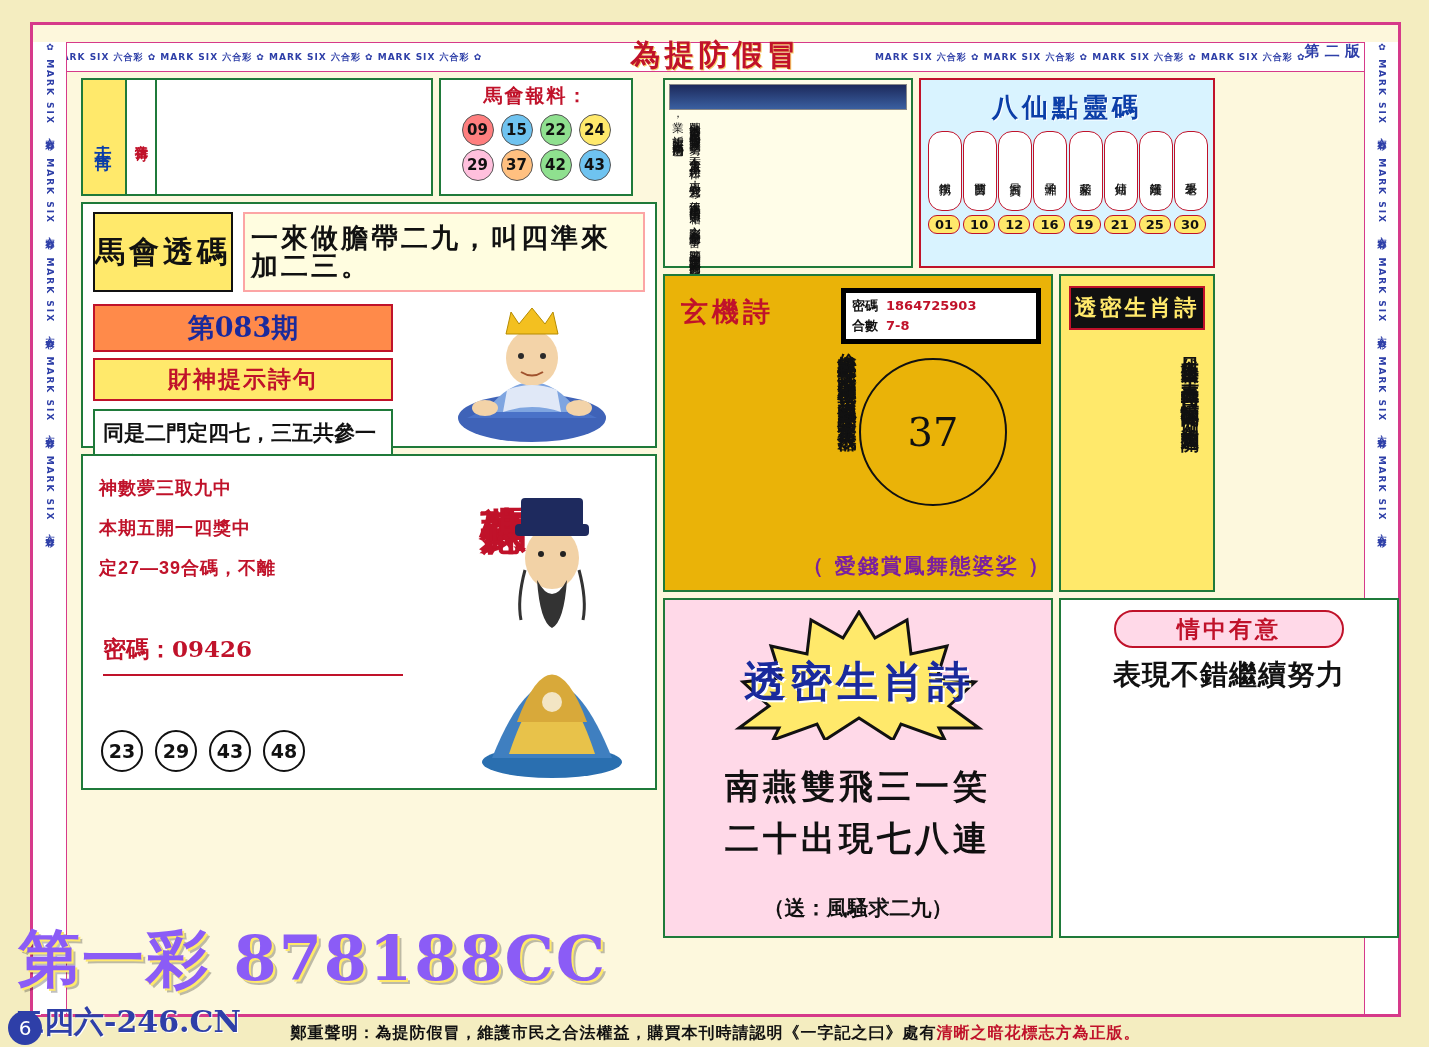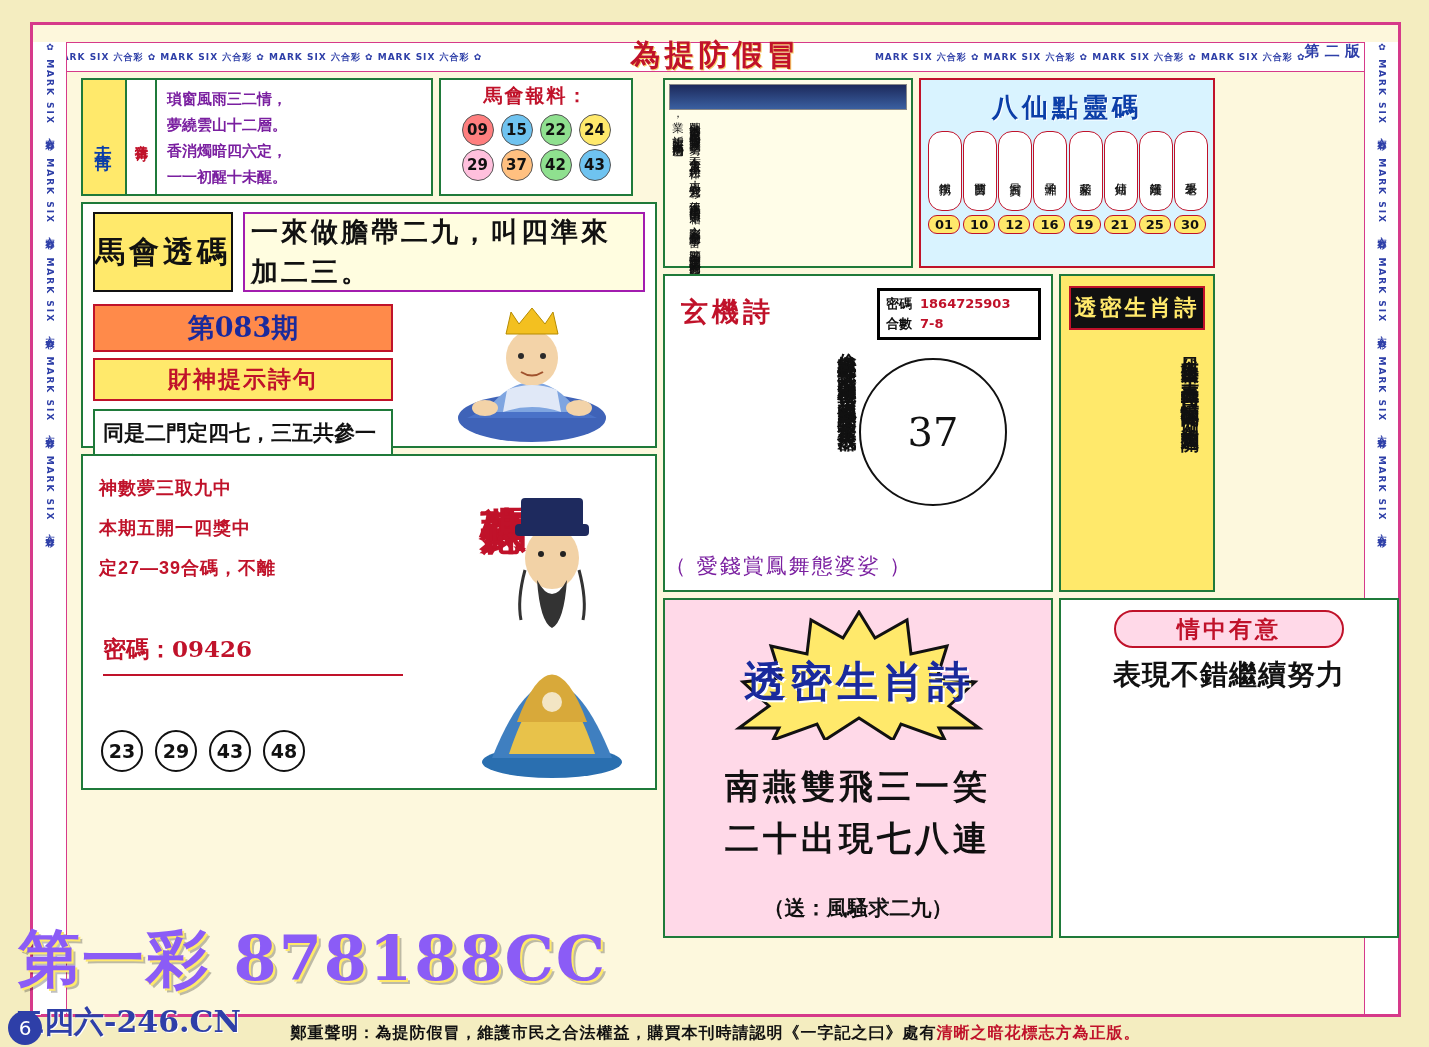--- a/index.html
+++ b/index.html
@@ -164,24 +164,24 @@
     border:2px solid #1f7a3a; background:#fff;
   }
   .mt-head{ display:flex; padding:8px 10px 0; }
   .mt-badge{
     width:140px;height:80px;border:2px solid #111;background:#ffe96b;
     display:flex;align-items:center;justify-content:center;
     font-family:"DejaVu Serif",serif; font-weight:bold; color:#111;
   }
   .mt-badge span{ font-size:30px; line-height:34px; letter-spacing:4px;}
   .mt-poem{
-    flex:1; margin-left:10px; border:2px solid #a21caf; background:#fffde0;
+    flex:1; margin-left:10px; border:2px solid #fca5a5; background:#fffde0;
     display:flex; align-items:center; justify-content:center;
     font-family:"DejaVu Serif",serif; font-size:27px; font-weight:bold; color:#111;
-    line-height:40px; letter-spacing:3px; padding:2px 6px;
+    line-height:28px; letter-spacing:3px; padding:2px 6px;
     height:80px;
   }
   .mt-left{ position:absolute; left:10px; top:100px; width:300px; }
   .mt-issue{
     background:#ff8a4a; border:2px solid #c0122a; text-align:center;
     font-size:27px; font-weight:bold; color:#1a2a9c; padding:4px 0;
     font-family:"DejaVu Serif",serif;
   }
   .mt-sub{
     margin-top:6px; background:#ffe96b; border:2px solid #c0122a;
@@ -192,51 +192,51 @@
     margin-top:8px; border:2px solid #1f7a3a; background:#fff;
     padding:6px 8px; font-family:"DejaVu Serif",serif;
     font-size:21px; line-height:32px; color:#111; font-weight:bold;
   }
   .godpic{
     position:absolute; right:8px; top:96px; width:240px; height:142px;
   }
   
   #xuanji{
     left:596px; top:202px; width:390px; height:318px;
-    border:2px solid #1f7a3a; background:#ffffff;padding-left:36px;
+    border:2px solid #1f7a3a; background:#eab308;padding-left:36px;
   }
   #xuanji .hd{
     position:absolute; left:16px; top:18px;
     font-family:"DejaVu Serif",serif; font-size:27px; font-weight:bold;
     color:#c0122a; letter-spacing:4px;
   }
   .code-box{
-    position:absolute; right:10px; top:12px; width:164px;
-    border:3px solid #000000; background:#fff;
+    position:absolute; right:10px; top:12px; width:200px;
+    border:5px solid #000000; background:#fff;
     font-size:13px; color:#111; padding:3px 6px;
   }
   .code-box div{ display:flex; gap:8px; line-height:20px;}
   .code-box .k{ color:#111; font-weight:bold;}
   .code-box .v{ color:#c0122a; font-weight:bold;}
   .xj-poem{
     position:absolute; left:10px; top:62px; width:190px; height:200px;
     writing-mode:vertical-rl;
     font-family:"DejaVu Serif",serif;
     font-size:19px; line-height:34px; font-weight:bold; color:#111;
     letter-spacing:2px;
   }
   .xj-circle{
     position:absolute; right:44px; top:82px; width:148px; height:148px;
     border:2px solid #111; border-radius:50%;
     display:flex; align-items:center; justify-content:center;
     font-size:40px; color:#111; font-family:"DejaVu Serif",serif;
   }
   .xj-foot{
-    position:absolute; left:0; right:0; bottom:10px; text-align:left;
-    font-family:"DejaVu Serif",serif; font-size:21px; color:#7a1fa0; font-weight:normal;
+    position:absolute; left:0; right:0; bottom:10px; text-align:right;
+    font-family:"DejaVu Serif",serif; font-size:21px; color:#7a1fa0; font-weight:bold;
     letter-spacing:2px;
   }
   
   #toumi{
     left:992px; top:202px; width:156px; height:318px;
     border:2px solid #1f7a3a; background:#ffe96b;
   }
   #toumi .hd{
     margin:10px 8px 0; background:#111; border:2px solid #c0122a;
     text-align:center; padding:5px 0;
@@ -390,26 +390,20 @@
       <div class="title">為提防假冒</div>
     </div>
     <div class="edition">第 二 版</div>
 
     <div class="panel" id="zodiac">
       <div class="lbl">
         <span>十二生肖</span>
       </div>
       <div class="lbl2">
         <span>竞猜诗</span>
-      </div>
-      <div class="poem">
-        <div>瑣窗風雨三二情，</div>
-        <div>夢繞雲山十二層。</div>
-        <div>香消燭暗四六定，</div>
-        <div>一一初醒十未醒。</div>
       </div>
     </div>
 
     <div class="panel" id="baoliao">
       <div class="hd">馬會報料：</div>
       <div class="ballrow">
         <div class="ball b-red">09</div>
         <div class="ball b-blue">15</div>
         <div class="ball b-green">22</div>
         <div class="ball b-yellow">24</div>

